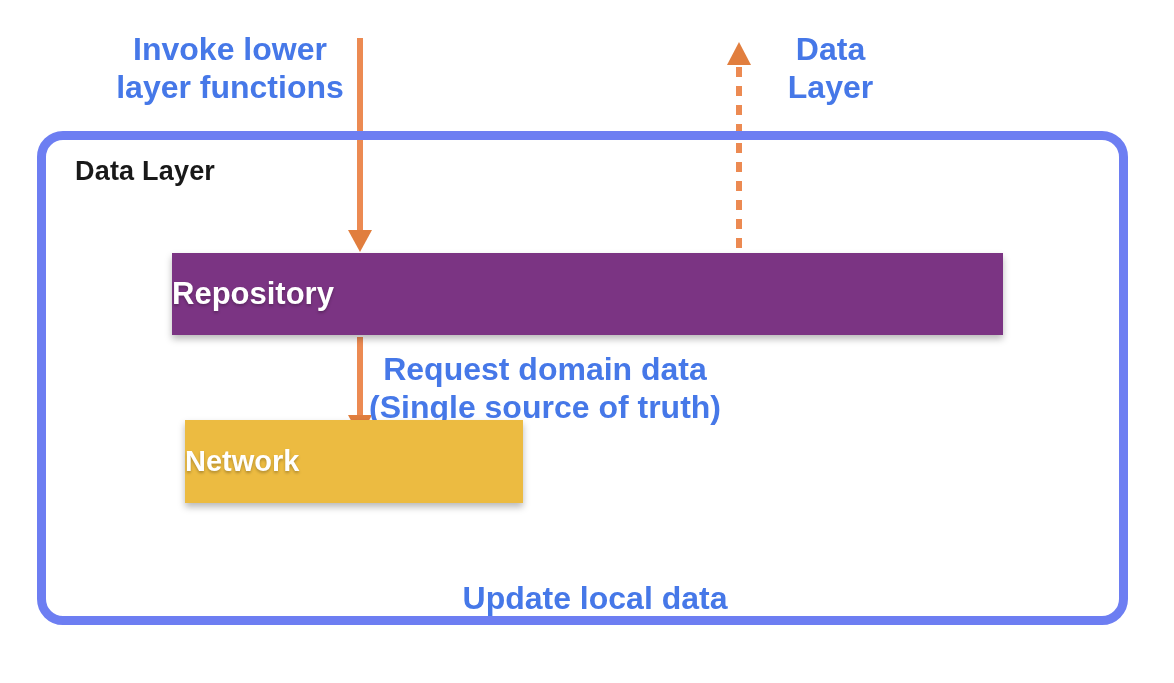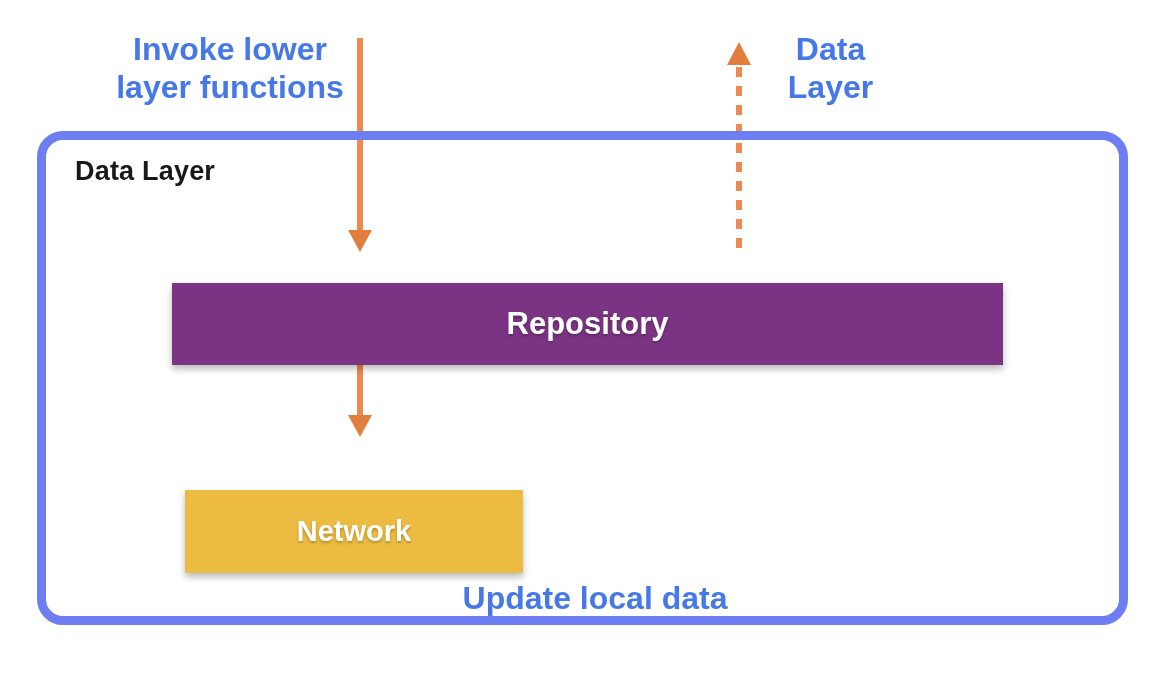--- a/index.html
+++ b/index.html
@@ -25,28 +25,27 @@
     border:9px solid var(--border-blue);border-radius:26px;z-index:2;
     background:transparent;pointer-events:none;
   }
   .data-layer-title{
     position:absolute;left:75px;top:156px;z-index:3;
     font-size:27px;font-weight:bold;color:var(--title-black);letter-spacing:.2px;
   }
 
   
   .node{
-    position:absolute;display:flex;align-items:center;justify-content:center;z-index:3;
+    position:absolute;display:flex;align-items:center;justify-content:flex-start;z-index:3;
     color:var(--node-text);font-weight:bold;
     box-shadow:0 4px 7px rgba(0,0,0,.28);
     text-shadow:0 2px 3px rgba(0,0,0,.25);
-    margin-top:30px;
   }
   .node-repository{left:172px;top:253px;width:831px;height:82px;background:var(--repository-purple);font-size:31px;}
-  .node-network{left:185px;top:460px;width:338px;height:83px;background:var(--network-yellow);font-size:29px;}
+  .node-network{left:185px;top:420px;width:338px;height:83px;background:var(--network-yellow);font-size:29px;}
 
   
   .anno{
     position:absolute;color:var(--label-blue);font-weight:bold;font-size:32px;
     line-height:1.18;text-align:center;white-space:pre-line;z-index:3;
   }
   .anno-invoke{left:105px;top:31px;width:250px;}
   .anno-stream{left:748px;top:31px;width:165px;}
   .anno-request{left:365px;top:351px;width:360px;}
   .anno-update{left:455px;top:541px;width:280px;margin-top:39px;}
@@ -75,20 +74,22 @@
 </style>
 </head>
 <body>
 
 <div class="stage">
 
   <div class="anno anno-invoke">Invoke lower
 layer functions</div>
   <div class="anno anno-stream">Data
 Layer</div>
+  <div class="anno anno-request">Request domain data
+(Single source of truth)</div>
   <div class="anno anno-update">Update local data</div>
 
   <div class="arrow arrow-invoke">
     <div class="arrow-line"></div>
     <div class="head-down"></div>
   </div>
 
   <div class="arrow arrow-request">
     <div class="arrow-line"></div>
     <div class="head-down"></div>

